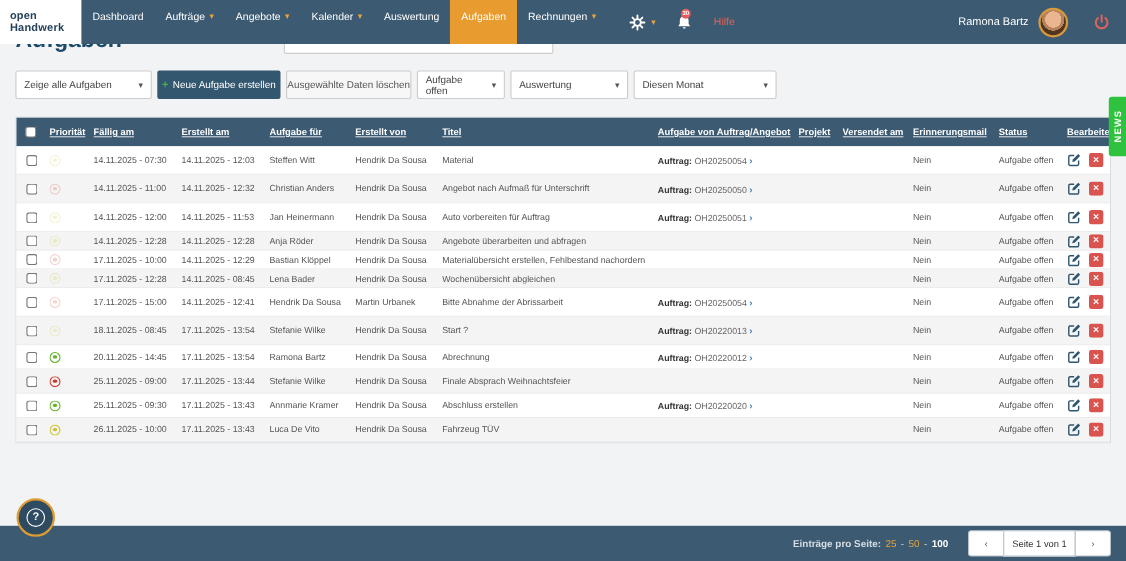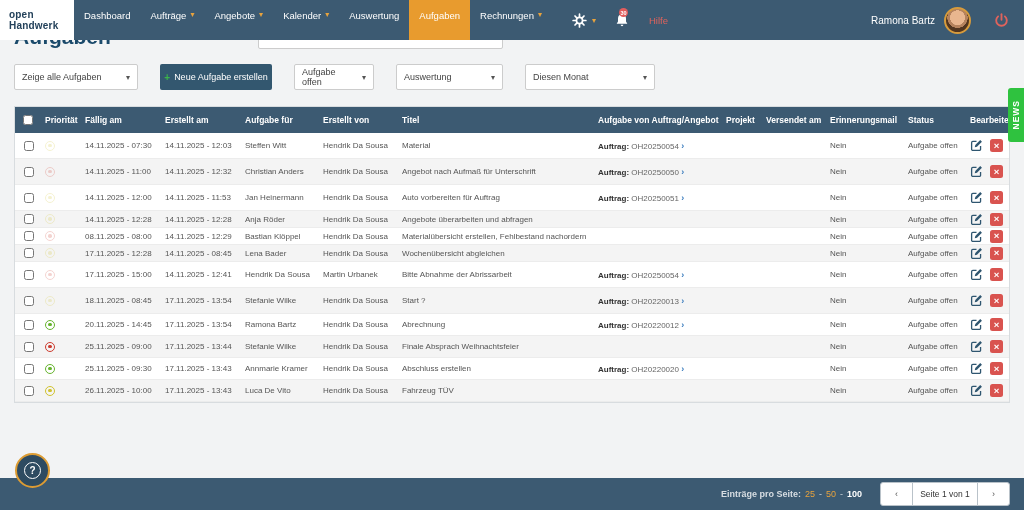--- a/index.html
+++ b/index.html
@@ -22,42 +22,42 @@
   .avatar { width:27px; height:27px; border-radius:50%; border:2px solid #d79b3c; background:radial-gradient(circle at 50% 38%, #e9b68f 0 40%, #b5825d 41% 55%, #52351f 56% 100%); }
   .power { display:flex; align-items:center; padding:0 14px 0 16px; cursor:pointer; }
 
   
   .title-row { display:flex; align-items:center; padding:25px 14px 0 14px; }
   .page-title { width:244px; color:#1b4a6b; font-size:21px; font-weight:bold; }
   .search-input { width:245px; height:24px; border:1px solid #ccc; border-radius:2px; background:#fff; font-size:9px; padding:0 8px; color:#333; font-family:"Liberation Sans", sans-serif; }
   .search-input::placeholder { color:#999; }
 
   
-  .toolbar { display:flex; align-items:flex-start; gap:22px; padding:15px 14px 0 14px; }
+  .toolbar { display:flex; align-items:flex-start; gap:5px; padding:15px 14px 0 14px; }
   .select { background:#fff; border:1px solid #ccc; border-radius:2px; height:26px; display:flex; align-items:center; justify-content:space-between; font-size:9px; color:#444; padding:0 7px; cursor:pointer; }
   .select .sel-caret { color:#555; font-size:8px; margin-left:8px; }
   .sel-view { width:124px; }
   .sel-status { width:80px; }
   .sel-emp { width:107px; }
   .sel-period { width:130px; }
   .btn { height:26px; border-radius:2px; font-size:9px; display:flex; align-items:center; justify-content:center; cursor:pointer; white-space:nowrap; }
   .btn-navy { background:#33576f; color:#fff; width:112px; }
   .btn-navy .plus { color:#3cb549; font-weight:bold; margin-right:4px; font-size:10px; }
   .btn-light { background:#f7f7f7; border:1px solid #ccc; color:#555; }
   .btn-del { width:114px; }
   .btn-arch { width:121px; }
 
   
   .news-tab { position:absolute; right:0; top:88px; width:16px; height:54px; background:#2fc23f; border-radius:3px 0 0 3px; display:flex; align-items:center; justify-content:center; cursor:pointer; z-index:5; }
   .news-tab span { writing-mode:vertical-rl; transform:rotate(180deg); color:#fff; font-size:8.5px; font-weight:bold; letter-spacing:1px; }
 
   
   .table-wrap { margin:16px 14px 0 14px; background:#fff; border:1px solid #d8dcdf; }
   .thead { display:grid; grid-template-columns:30px 40px 80px 80px 78px 79px 196px 128px 40px 64px 78px 62px 1fr; background:#3c5a72; height:26px; align-items:center; }
-  .th { color:#fff; font-size:8.5px; font-weight:bold; white-space:nowrap; overflow:hidden; padding-right:4px; }
+  .th { color:#fff; font-size:8.5px; font-weight:bold; white-space:nowrap; overflow:hidden; padding-right:4px;text-decoration:underline; }
   .th-check { display:flex; justify-content:center; }
   .tr { display:grid; grid-template-columns:30px 40px 80px 80px 78px 79px 196px 128px 40px 64px 78px 62px 1fr; align-items:center; height:26px; border-bottom:1px solid #ececec; background:#fff; }
   .tbody .tr:nth-child(even) { background:#f4f4f4; }
   .tbody .tr:nth-child(4), .tbody .tr:nth-child(5), .tbody .tr:nth-child(6) { height:17px; }
   .tbody .tr:nth-child(n+9) { height:22px; }
   .td { font-size:8px; color:#555; white-space:nowrap; overflow:hidden; padding-right:3px; }
   .c-check { display:flex; justify-content:center; }
   .c-check input, .th-check input { width:10px; height:10px; cursor:pointer; }
   .c-prio { display:flex; }
   .prio { width:10px; height:10px; border:1.6px solid currentColor; border-radius:50%; display:flex; align-items:center; justify-content:center; }
@@ -164,20 +164,21 @@
 
 <div class="toolbar">
   <div class="select sel-view">
     <span>Zeige alle Aufgaben</span>
       <span class="sel-caret">▾</span>
   </div>
   <div class="btn btn-navy">
     <span class="plus">+</span>
     <span>Neue Aufgabe erstellen</span>
   </div>
+  <div class="btn btn-light btn-del">Ausgewählte Daten löschen</div>
   <div class="select sel-status">
     <span>Aufgabe offen</span>
       <span class="sel-caret">▾</span>
   </div>
   <div class="select sel-emp">
     <span>Auswertung</span>
       <span class="sel-caret">▾</span>
   </div>
   <div class="select sel-period">
     <span>Diesen Monat</span>
@@ -338,21 +339,21 @@
 
   <div class="tr">
     <div class="td c-check">
           <input type="checkbox" style="">
         </div>
     <div class="td c-prio">
           <span class="prio p-red-faint">
             <span class="dot"></span>
           </span>
         </div>
-    <div class="td">08.11.2025 - 08:00</div>
+    <div class="td">17.11.2025 - 10:00</div>
     <div class="td">14.11.2025 - 12:29</div>
     <div class="td">Bastian Klöppel</div>
     <div class="td">Hendrik Da Sousa</div>
     <div class="td c-title">Materialübersicht erstellen, Fehlbestand nachordern</div>
     <div class="td c-order">
       
     </div>
     <div class="td"></div>
     <div class="td"></div>
     <div class="td">Nein</div>

